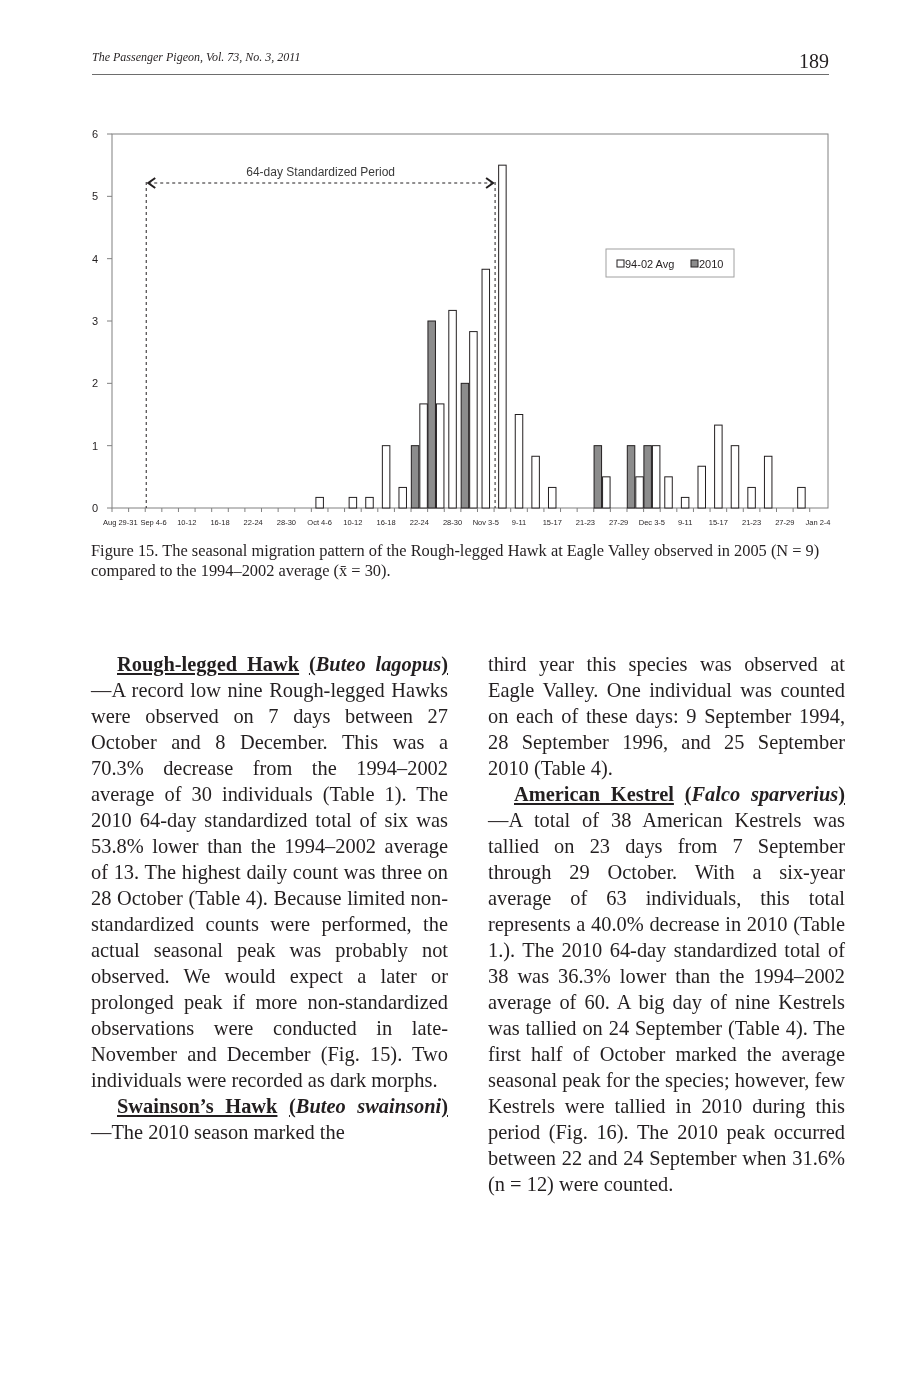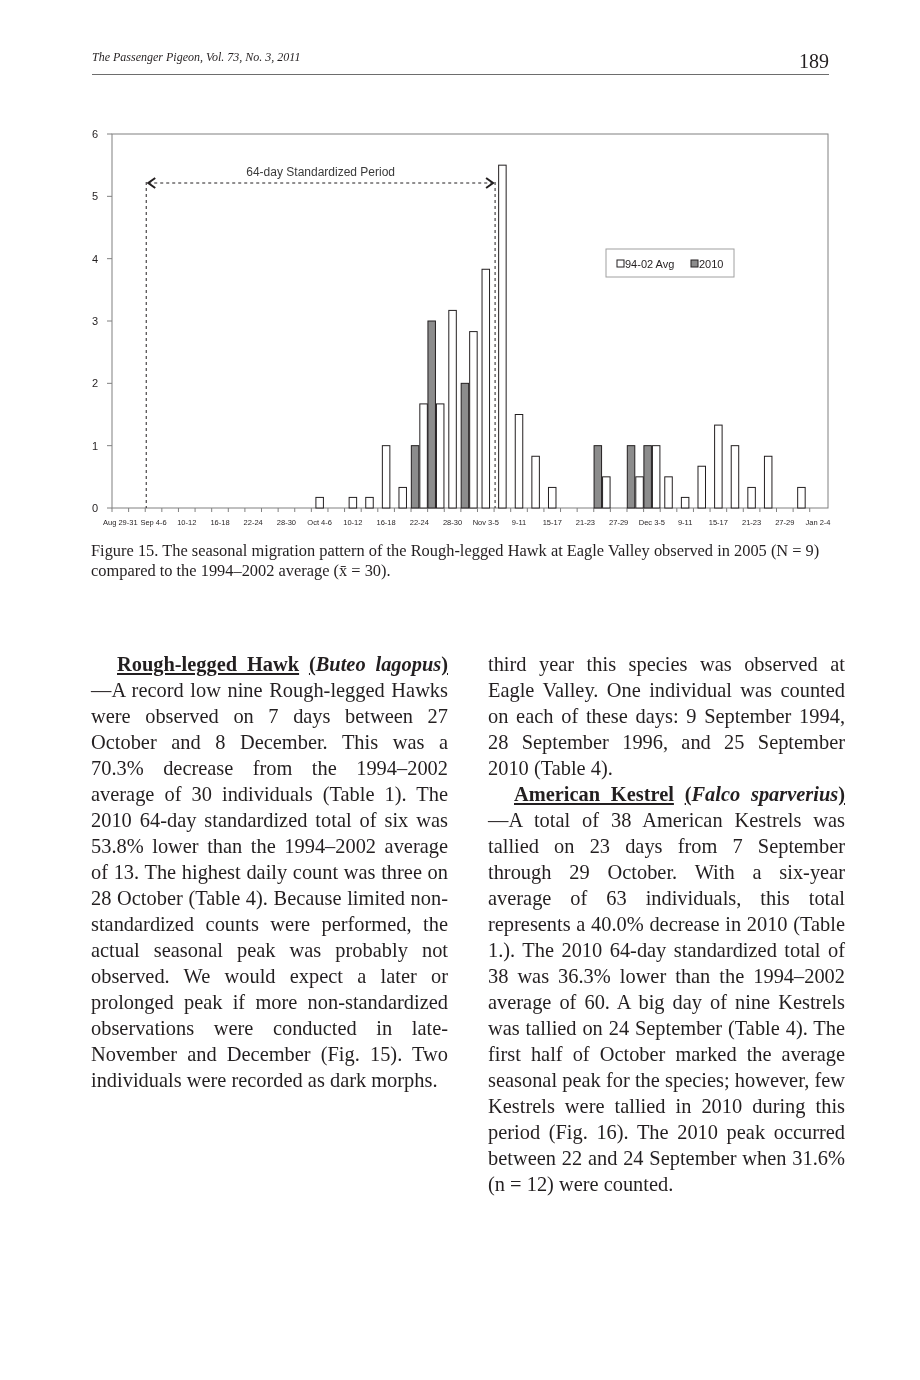--- a/index.html
+++ b/index.html
@@ -150,18 +150,19 @@
       <text x="625" y="268" font-size="11" fill="#231f20" font-family="Liberation Sans, sans-serif">94-02 Avg</text>
       <rect x="691" y="260" width="7" height="7" fill="#8c8c8c" stroke="#231f20"></rect>
       <text x="699" y="268" font-size="11" fill="#231f20" font-family="Liberation Sans, sans-serif">2010</text>
     </svg>
 </div>
 
 <div class="caption">Figure 15. The seasonal migration pattern of the Rough-legged Hawk at Eagle Valley observed in 2005 (N = 9) compared to the 1994–2002 average (x̄ = 30).</div>
 
 <div class="col left">
   <p class="indent"><span class="sp-name">Rough-legged Hawk</span> <span class="sp-name">(</span><span class="sci">Buteo lagopus</span><span class="sp-name">)</span><span>—A record low nine Rough-legged Hawks were observed on 7 days between 27 October and 8 December. This was a 70.3% decrease from the 1994–2002 average of 30 individuals (Table 1). The 2010 64-day standardized total of six was 53.8% lower than the 1994–2002 average of 13. The highest daily count was three on 28 October (Table 4). Because limited non-standardized counts were performed, the actual seasonal peak was probably not observed. We would expect a later or prolonged peak if more non-standardized observations were conducted in late-November and December (Fig. 15). Two individuals were recorded as dark morphs.</span></p>
+  <p class="indent"><span class="sp-name">Swainson’s Hawk</span> <span class="sp-name">(</span><span class="sci">Buteo swainsoni</span><span class="sp-name">)</span><span>—The 2010 season marked the</span></p>
 </div>
 
 <div class="col right">
   <p>third year this species was observed at Eagle Valley. One individual was counted on each of these days: 9 September 1994, 28 September 1996, and 25 September 2010 (Table 4).</p>
   <p class="indent"><span class="sp-name">American Kestrel</span> <span class="sp-name">(</span><span class="sci">Falco sparverius</span><span class="sp-name">)</span><span>—A total of 38 American Kestrels was tallied on 23 days from 7 September through 29 October. With a six-year average of 63 individuals, this total represents a 40.0% decrease in 2010 (Table 1.). The 2010 64-day standardized total of 38 was 36.3% lower than the 1994–2002 average of 60. A big day of nine Kestrels was tallied on 24 September (Table 4). The first half of October marked the average seasonal peak for the species; however, few Kestrels were tallied in 2010 during this period (Fig. 16). The 2010 peak occurred between 22 and 24 September when 31.6% (n = 12) were counted.</span></p>
 </div>
 
 </body></html>

